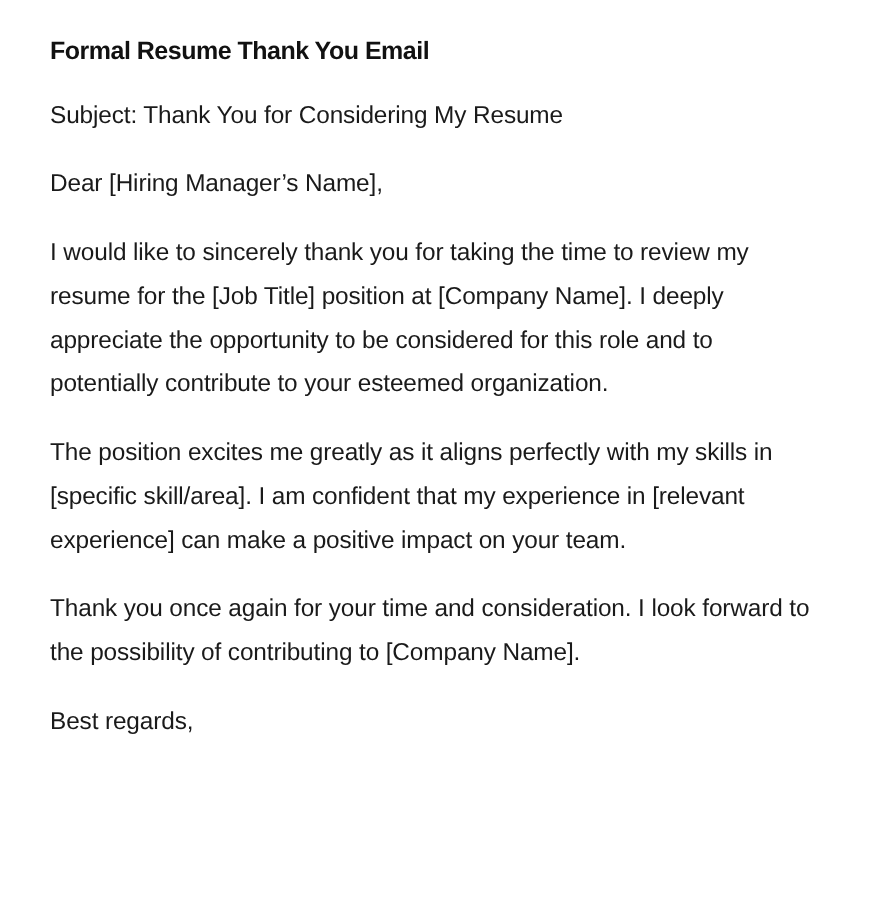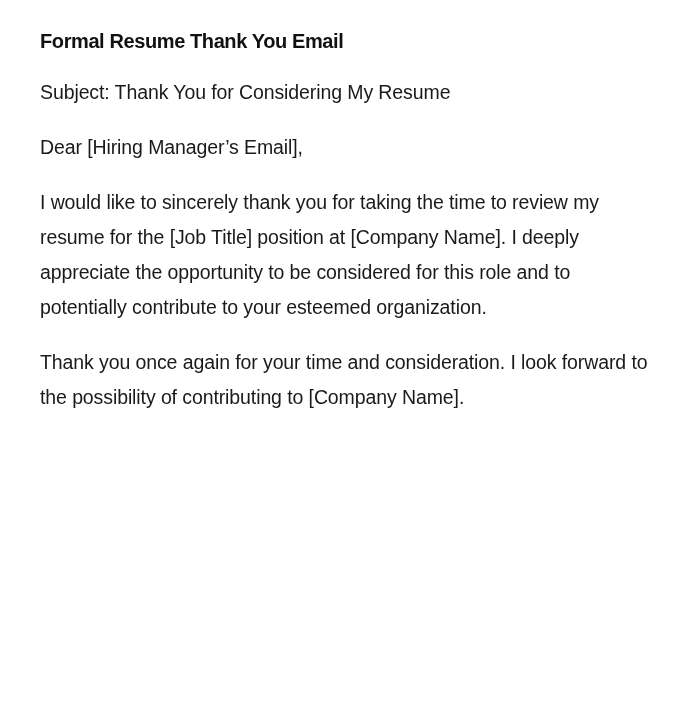--- a/index.html
+++ b/index.html
@@ -20,16 +20,18 @@
     }
     .para:first-of-type { }
     .subject { margin-bottom: 20px; }
   </style>
 </head>
 <body>
 
 <div class="page">
   <h1 class="title">Formal Resume Thank You Email</h1>
   <p class="para subject">Subject: Thank You for Considering My Resume</p>
-  <p class="para">Dear [Hiring Manager’s Email],</p>
+  <p class="para">Dear [Hiring Manager’s Name],</p>
   <p class="para">I would like to sincerely thank you for taking the time to review my resume for the [Job Title] position at [Company Name]. I deeply appreciate the opportunity to be considered for this role and to potentially contribute to your esteemed organization.</p>
+  <p class="para">The position excites me greatly as it aligns perfectly with my skills in [specific skill/area]. I am confident that my experience in [relevant experience] can make a positive impact on your team.</p>
   <p class="para">Thank you once again for your time and consideration. I look forward to the possibility of contributing to [Company Name].</p>
+  <p class="para">Best regards,</p>
 </div>
 
 </body></html>

